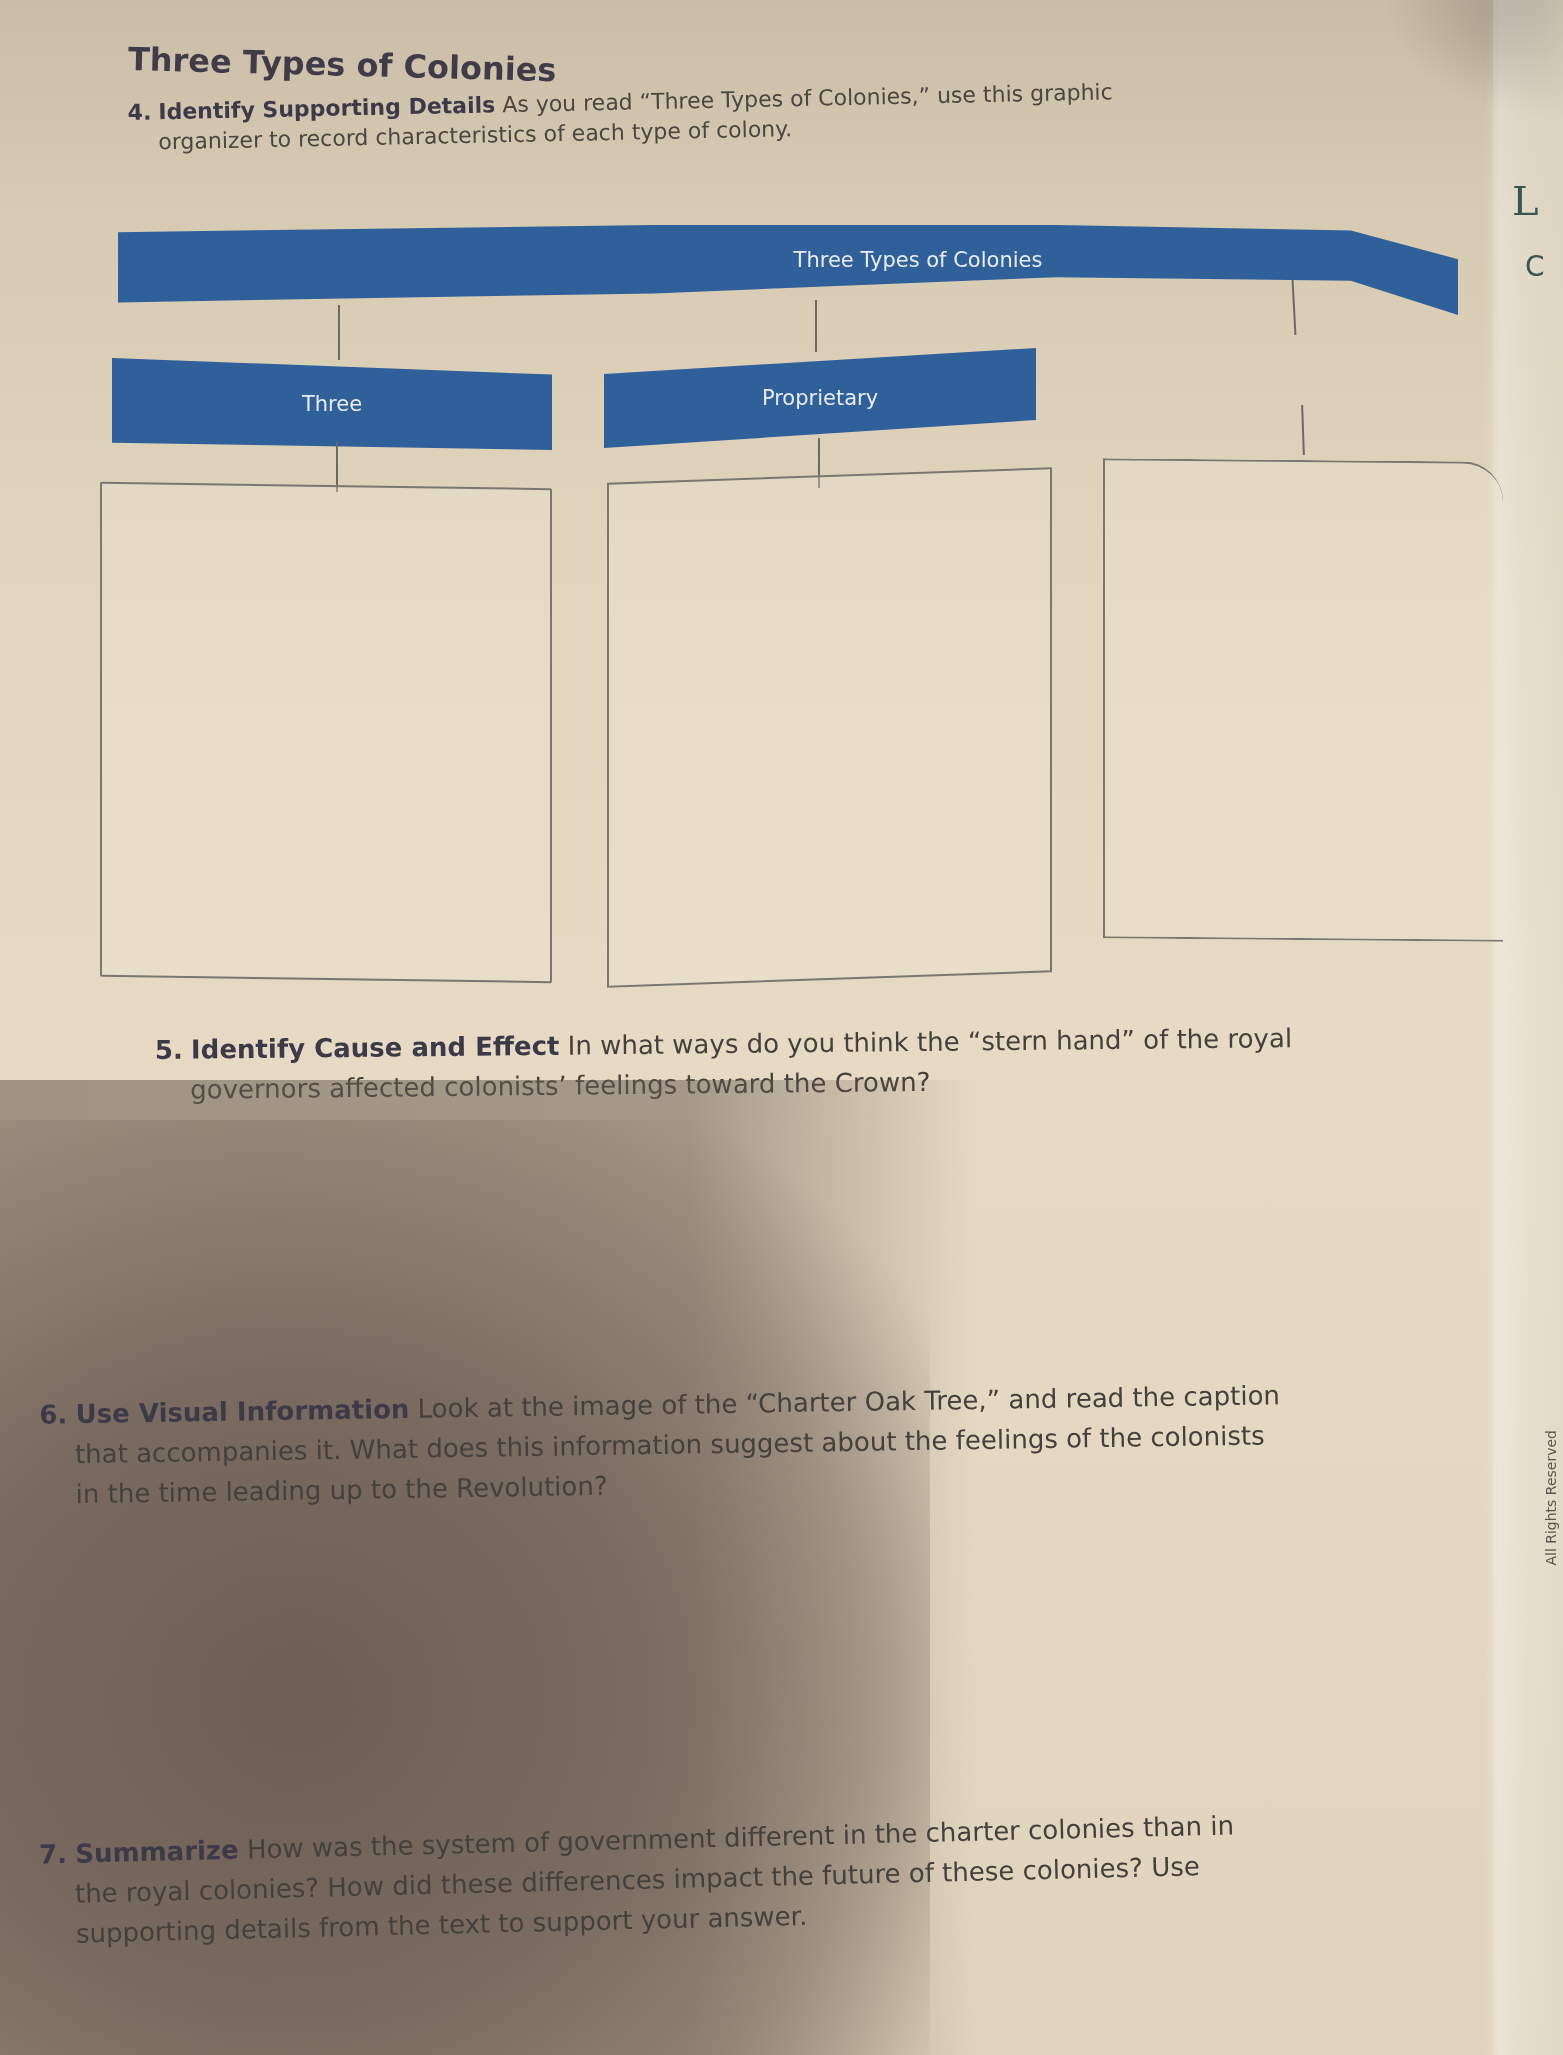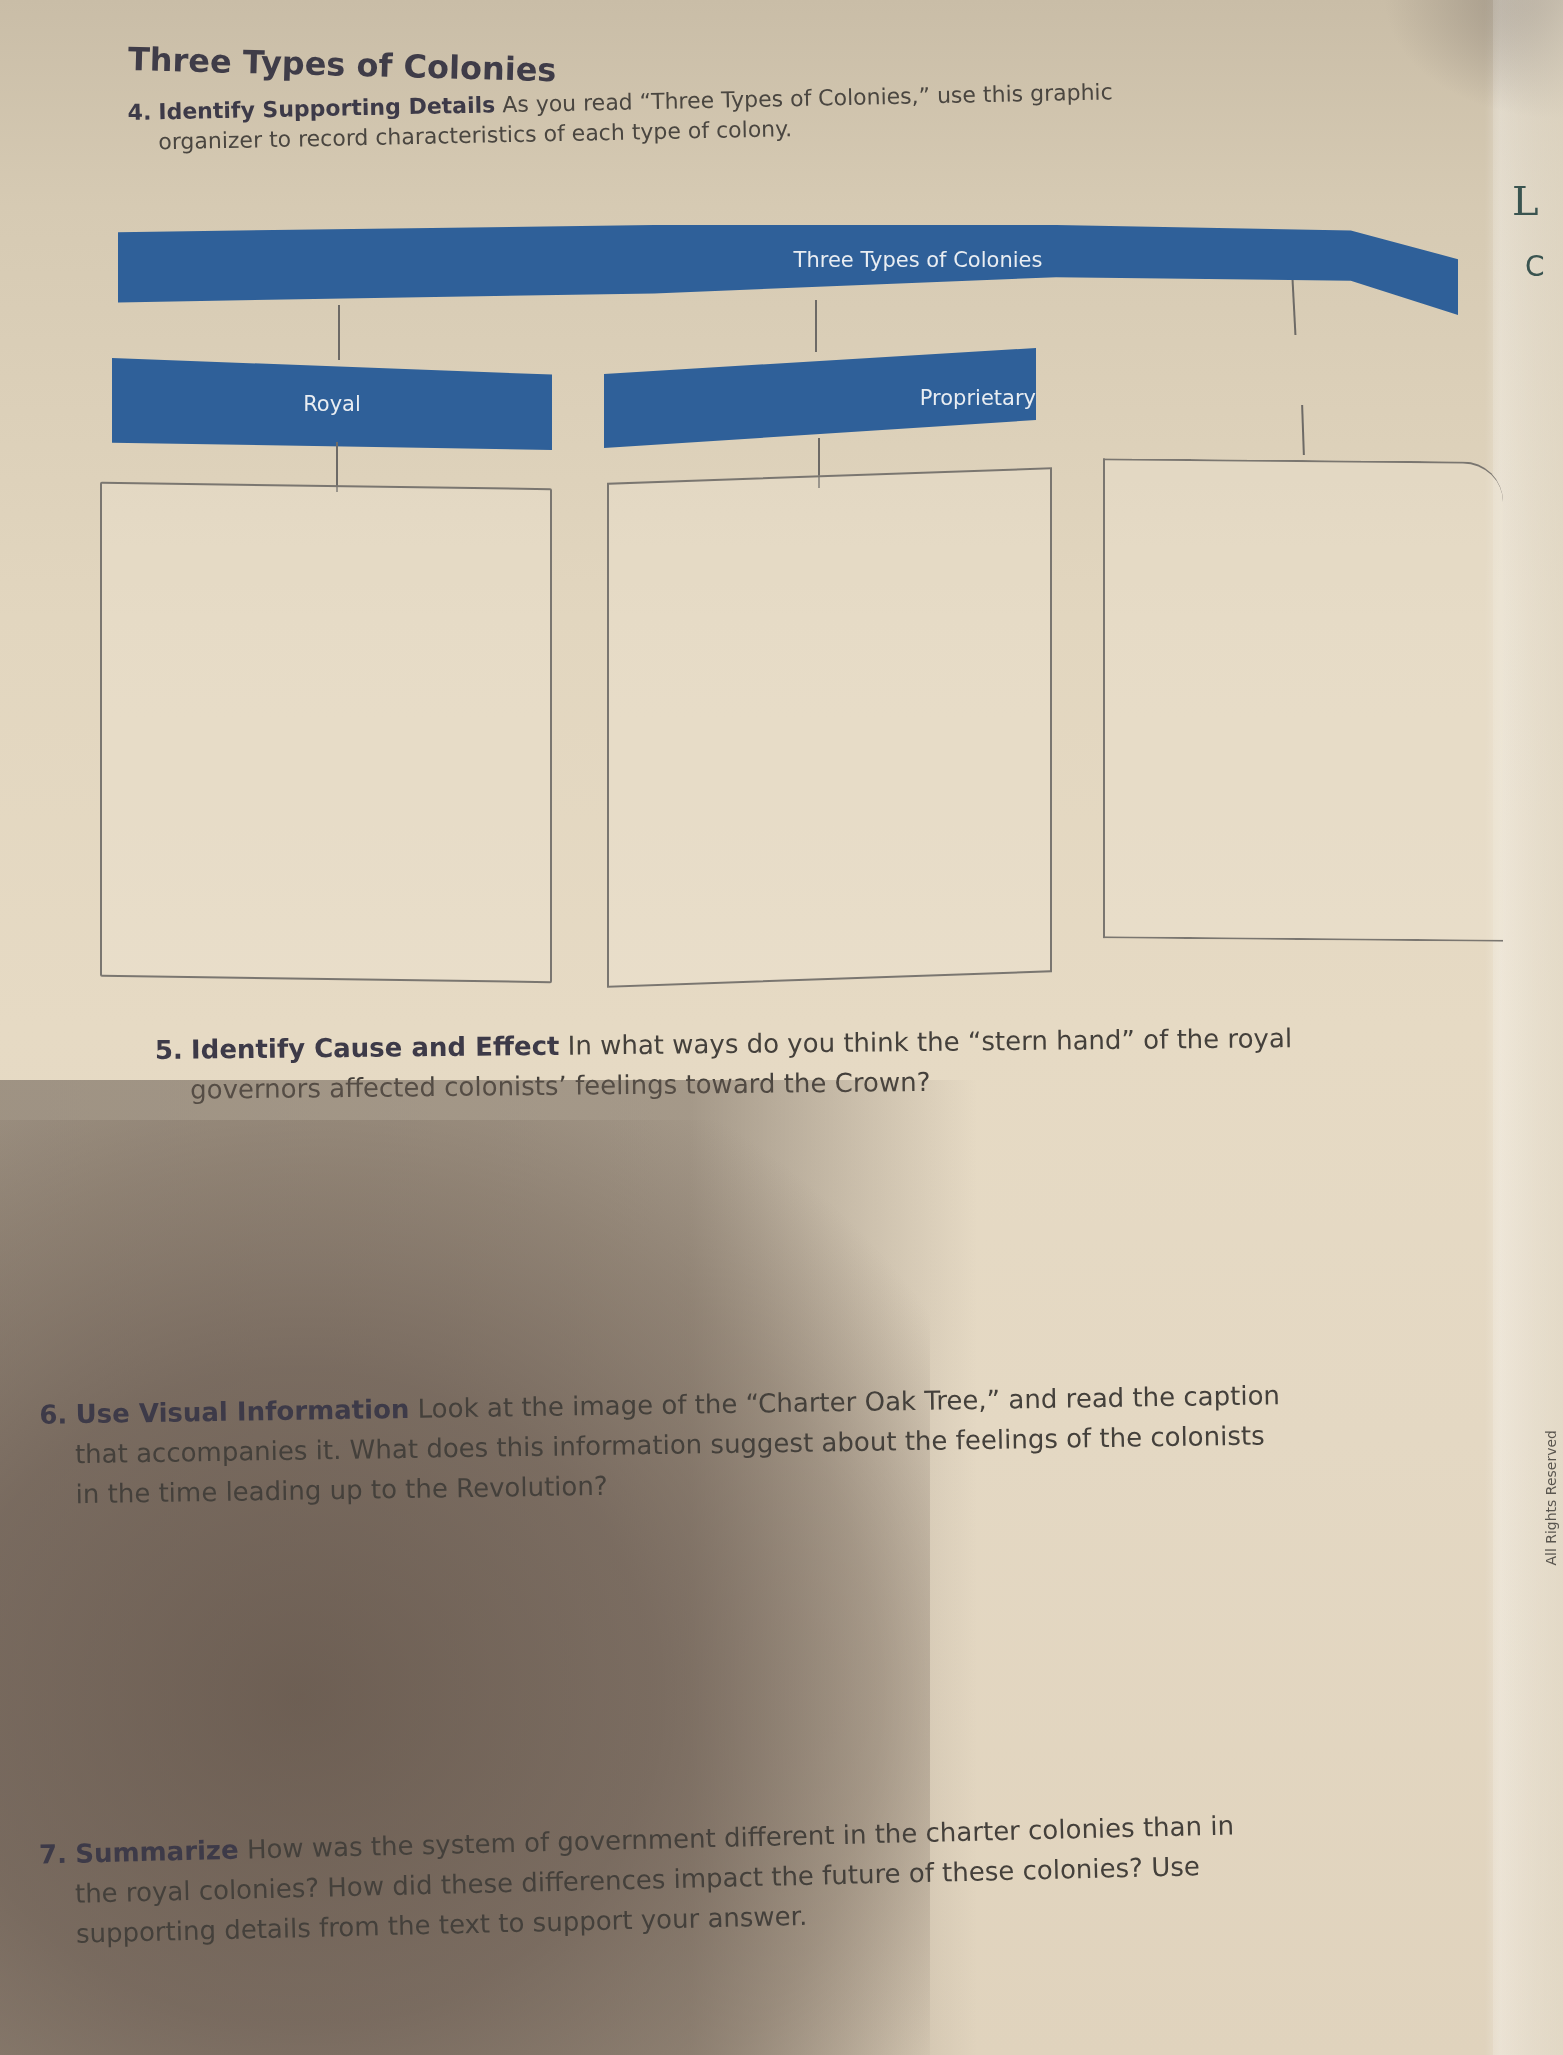--- a/index.html
+++ b/index.html
@@ -62,21 +62,20 @@
       clip-path: polygon(0 8%, 40% 0%, 70% 0%, 92% 6%, 100% 38%, 100% 100%, 92% 62%, 70% 58%, 40% 76%, 0 86%);
       padding-left: 260px; padding-bottom: 20px;
     }
     .band-royal {
       left: 112px; top: 358px; width: 440px; height: 92px;
       clip-path: polygon(0 0, 100% 18%, 100% 100%, 0 92%);
     }
     .band-proprietary {
       left: 604px; top: 348px; width: 432px; height: 100px;
       clip-path: polygon(0 26%, 100% 0, 100% 72%, 0 100%);
-      justify-content: flex-end;
     }
     .band-charter {
       left: 1082px; top: 327px; width: 380px; height: 116px;
       clip-path: polygon(0 12%, 45% 0, 80% 6%, 100% 30%, 100% 100%, 80% 66%, 45% 60%, 0 70%);
       padding-bottom: 30px;
     }
     .connector { position: absolute; width: 2px; background: #6d6a66; }
 
     .box {
       position: absolute; border: 2px solid #7a7670; background: rgba(238,228,212,0.35);
@@ -123,21 +122,21 @@
 <div class="organizer">
   <div class="band band-main">
     <span>Three Types of Colonies</span>
   </div>
 
   <div class="connector" style="left:338px; top:305px; height:55px;"></div>
   <div class="connector" style="left:815px; top:300px; height:52px;"></div>
   <div class="connector" style="left:1293px; top:280px; height:55px; transform:rotate(-3deg);"></div>
 
   <div class="band band-royal">
-    <span>Royal</span>
+    <span>Three</span>
   </div>
   <div class="band band-proprietary">
     <span>Proprietary</span>
   </div>
 
   <div class="connector" style="left:336px; top:442px; height:50px;"></div>
   <div class="connector" style="left:818px; top:438px; height:50px;"></div>
   <div class="connector" style="left:1302px; top:405px; height:50px; transform:rotate(-2deg);"></div>
 
   <div class="box box-royal">

